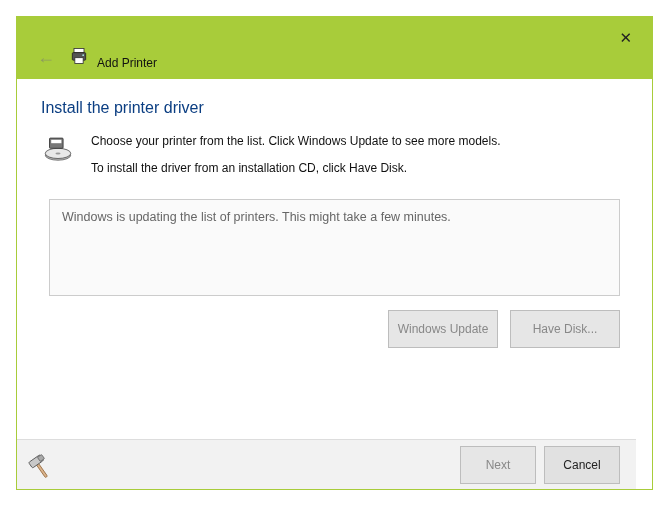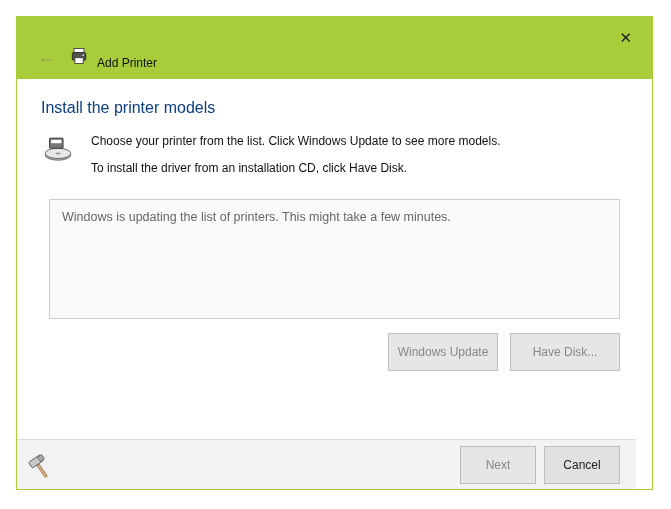--- a/index.html
+++ b/index.html
@@ -74,21 +74,21 @@
       font-size: 12px;
       color: #111;
       line-height: 1.4;
     }
     .desc-text div:first-child {
       margin-bottom: 10px;
     }
     .listbox {
       border: 1px solid #ccc;
       background: #fafafa;
-      height: 120px;
+      height: 97px;
       margin: 10px 8px 14px 8px;
       padding: 10px 12px;
       color: #666;
       font-size: 12.5px;
     }
     .midbtns {
       display: flex;
       justify-content: flex-end;
       gap: 12px;
       margin: 0 8px 10px 8px;
@@ -147,21 +147,21 @@
         <rect x="4" y="8" width="16" height="9" rx="1" fill="#555" stroke="#222" stroke-width="1"></rect>
         <rect x="7" y="14" width="10" height="7" fill="#fff" stroke="#333" stroke-width="1"></rect>
         <circle cx="17" cy="11" r="1" fill="#aee"></circle>
       </svg>
     </span>
     <span class="title-text">Add Printer</span>
     <span class="close-x">✕</span>
   </div>
 
   <div class="content">
-    <div class="heading">Install the printer models</div>
+    <div class="heading">Install the printer driver</div>
 
     <div class="desc-row">
       <span>
         <svg width="34" height="34" viewBox="0 0 40 40">
           <ellipse cx="20" cy="26" rx="15" ry="6" fill="#bbb" stroke="#666" stroke-width="1"></ellipse>
           <ellipse cx="20" cy="24" rx="15" ry="6" fill="#e8e8e8" stroke="#555" stroke-width="1"></ellipse>
           <ellipse cx="20" cy="24" rx="3" ry="1.2" fill="#999"></ellipse>
           <rect x="10" y="6" width="16" height="12" rx="1" fill="#777" stroke="#333" stroke-width="1"></rect>
           <rect x="12" y="8" width="12" height="4" fill="#fff"></rect>
         </svg>

